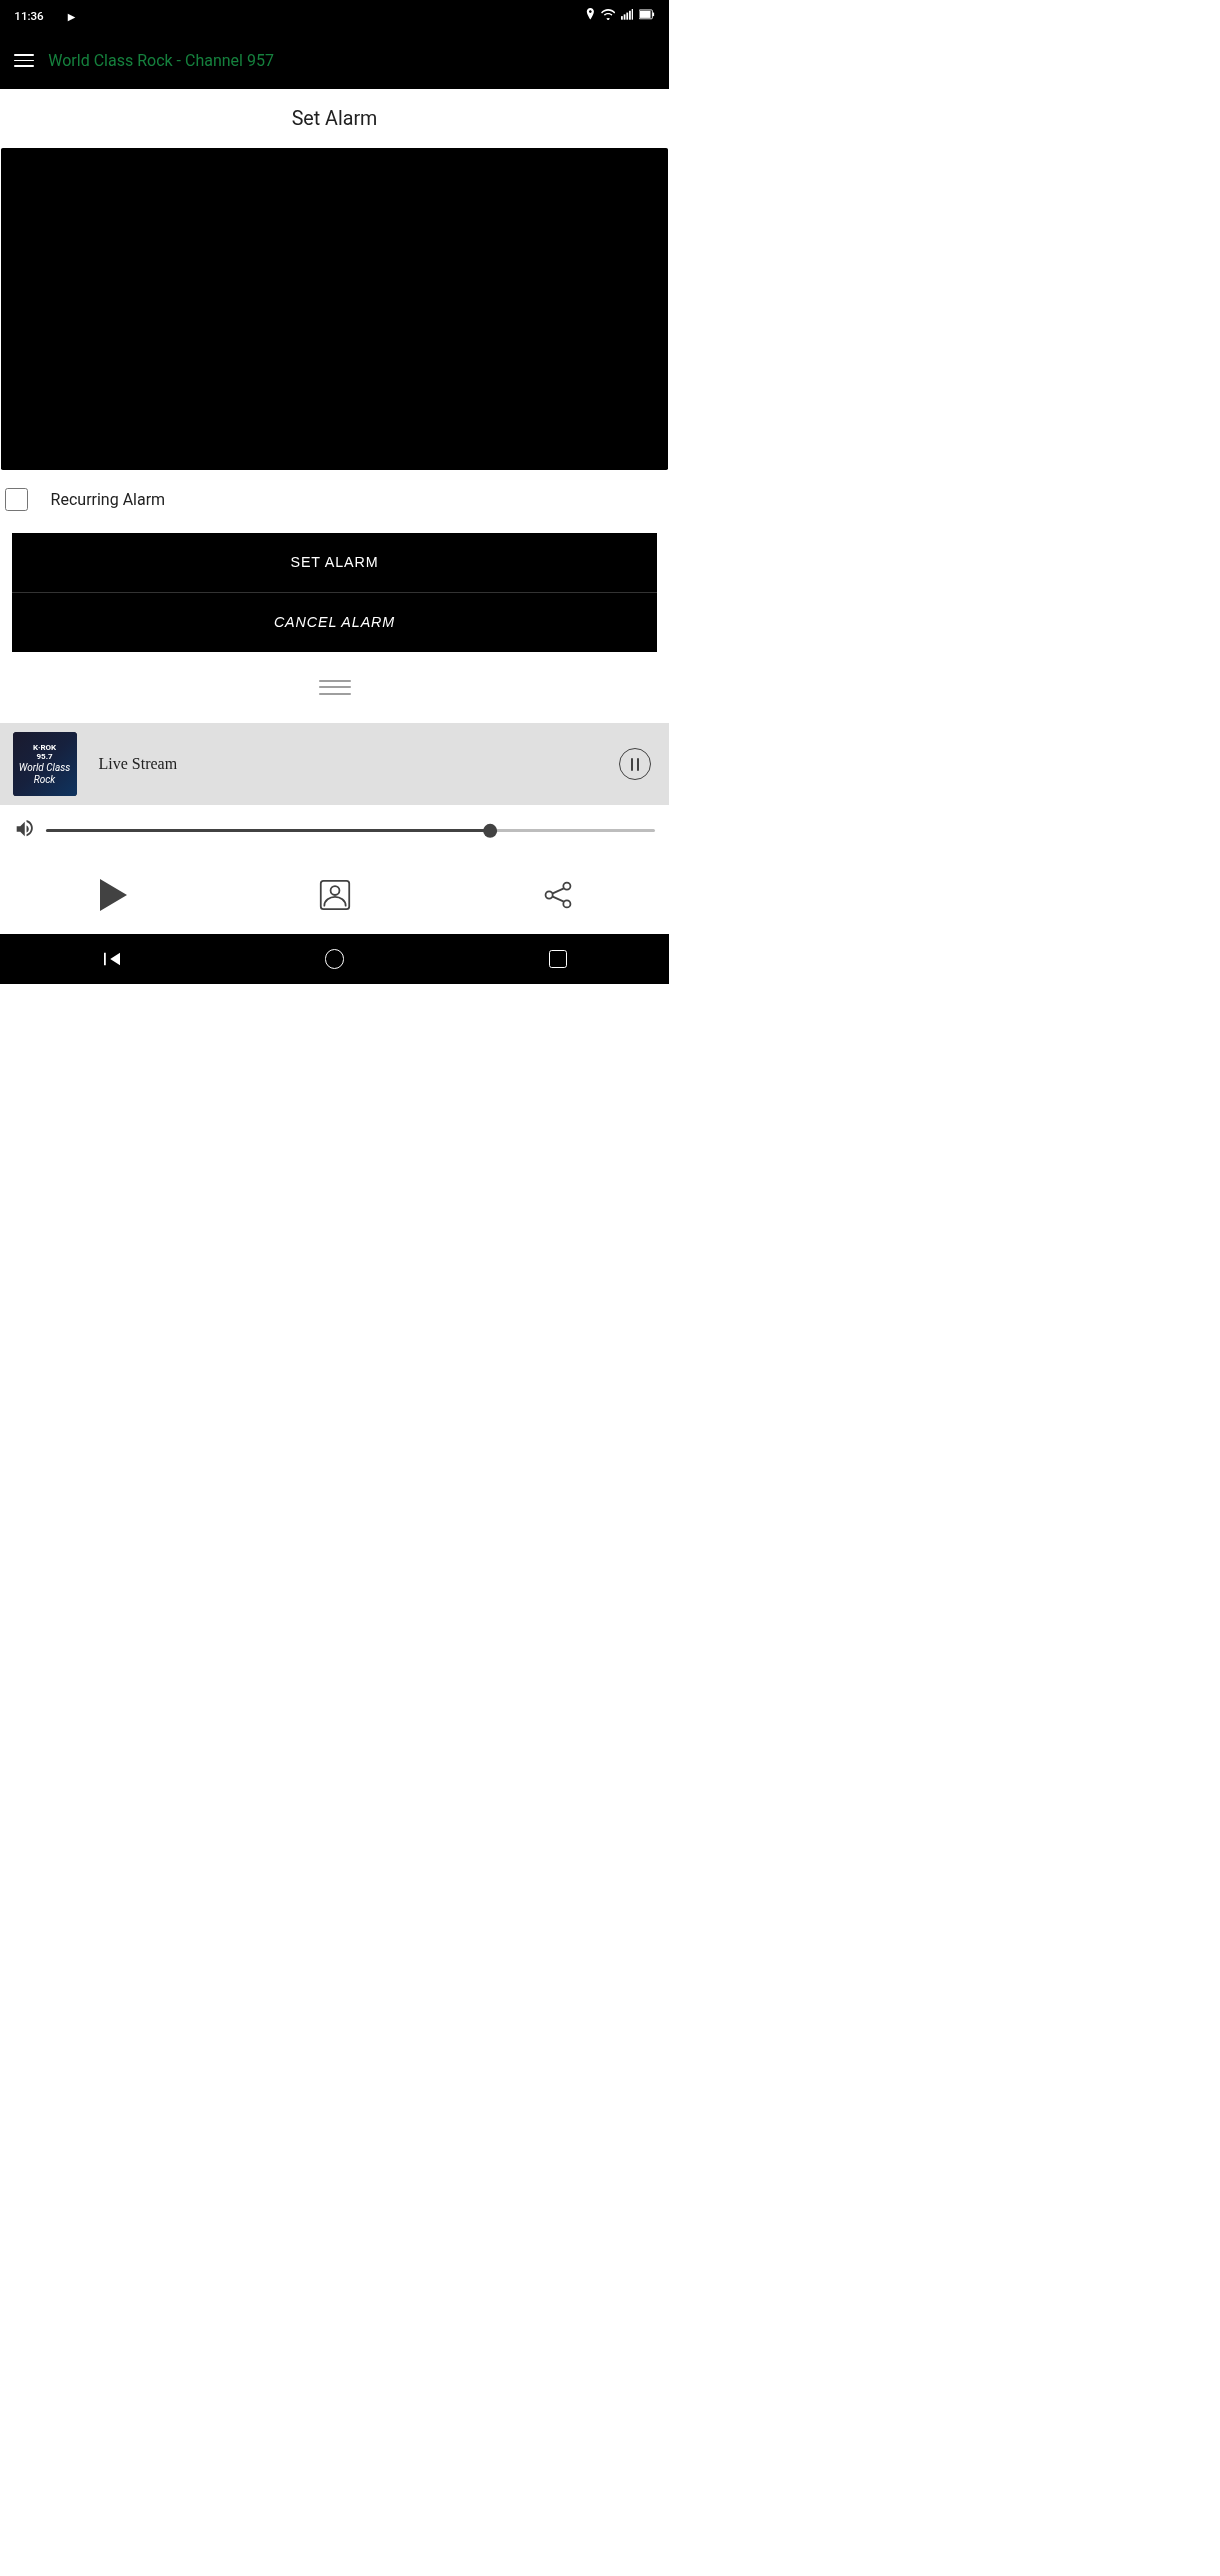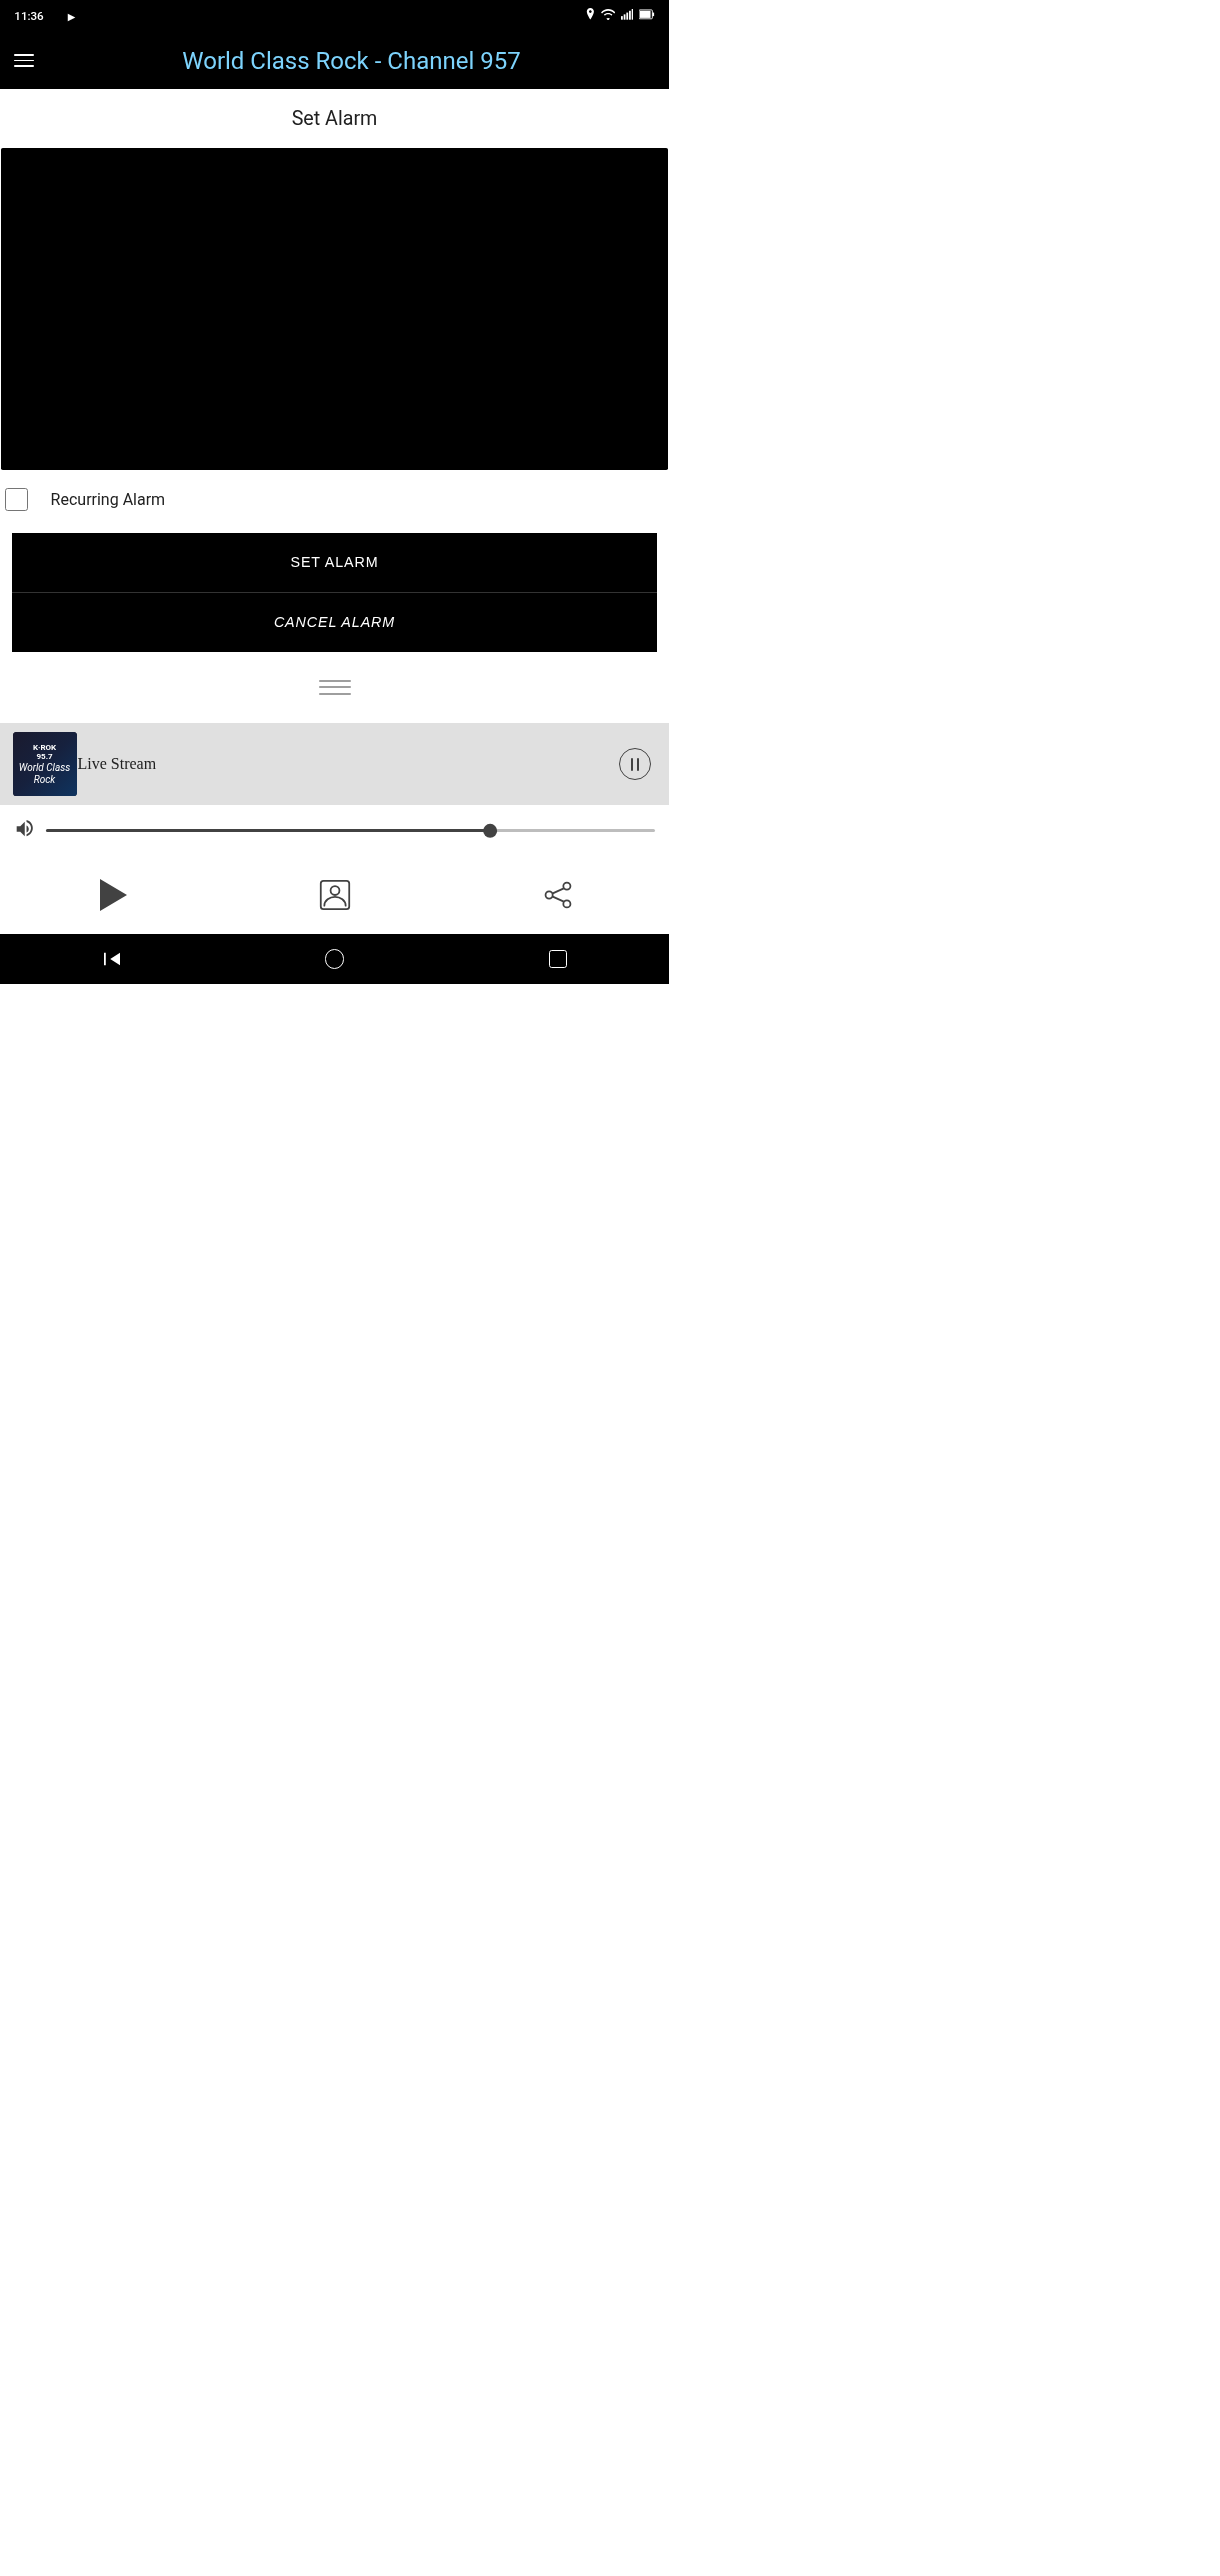--- a/index.html
+++ b/index.html
@@ -65,25 +65,24 @@
 
     .hamburger-icon span {
       display: block;
       width: 19.7px;
       height: 1.8px;
       background: #ffffff;
       border-radius: 0.9px;
     }
 
     .app-bar-title {
-      color: #7dd3fc;
-      font-size: 24px;
+      color: #15803d;
+      font-size: 16px;
       font-weight: 400;
       flex: 1;
-      text-align: center;
     }
 
     
     .main-content {
       padding: 18px 1px;
       background: #ffffff;
     }
 
     .page-title {
       text-align: center;
@@ -185,21 +184,21 @@
       background: #9e9e9e;
       border-radius: 0.9px;
     }
 
     
     .now-playing-bar {
       background: #e0e0e0;
       padding: 9px 12.5px;
       display: flex;
       align-items: center;
-      gap: 1px;
+      gap: 22px;
     }
 
     .station-logo {
       width: 64px;
       height: 64px;
       background: #1a1a2e;
       border-radius: 3.6px;
       display: flex;
       align-items: center;
       justify-content: center;

